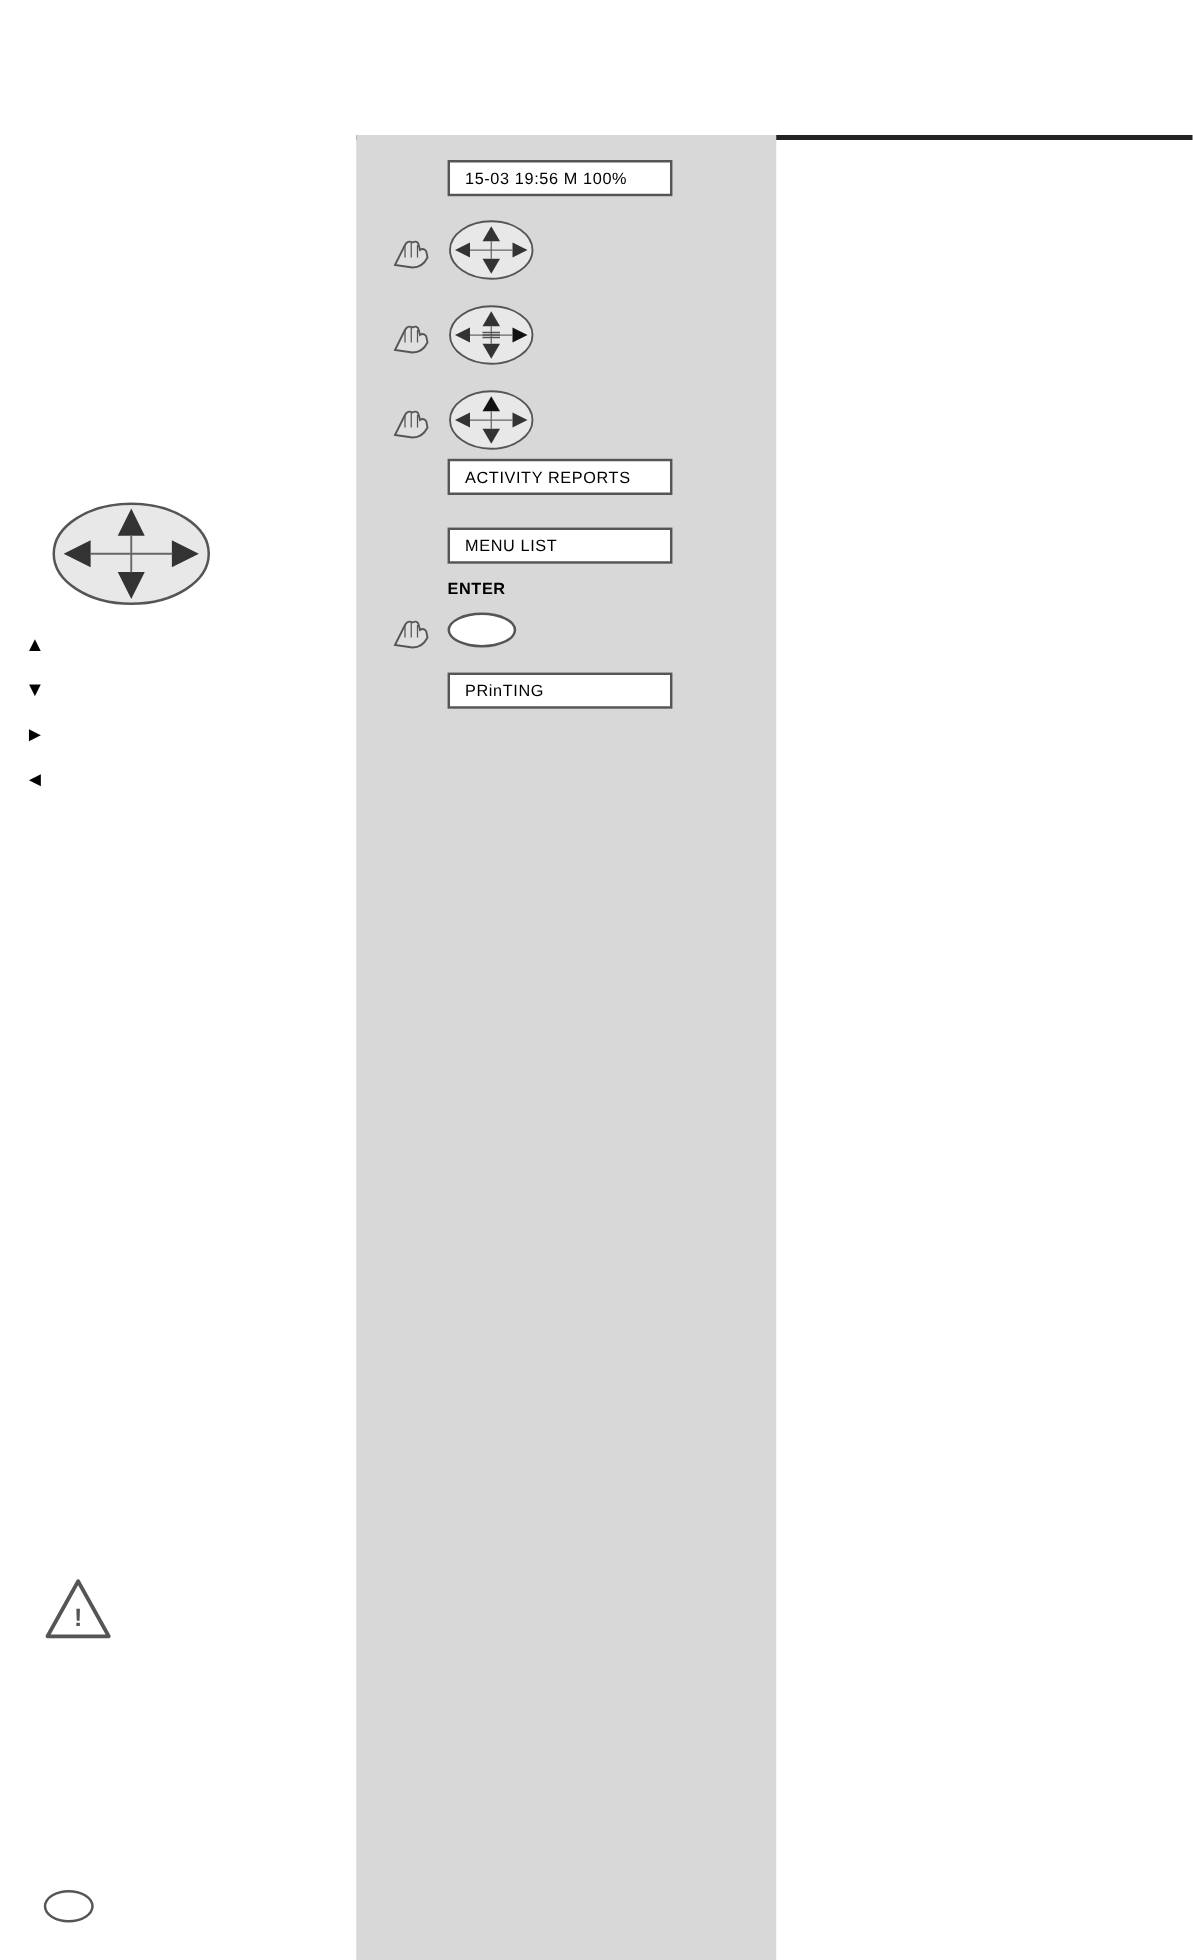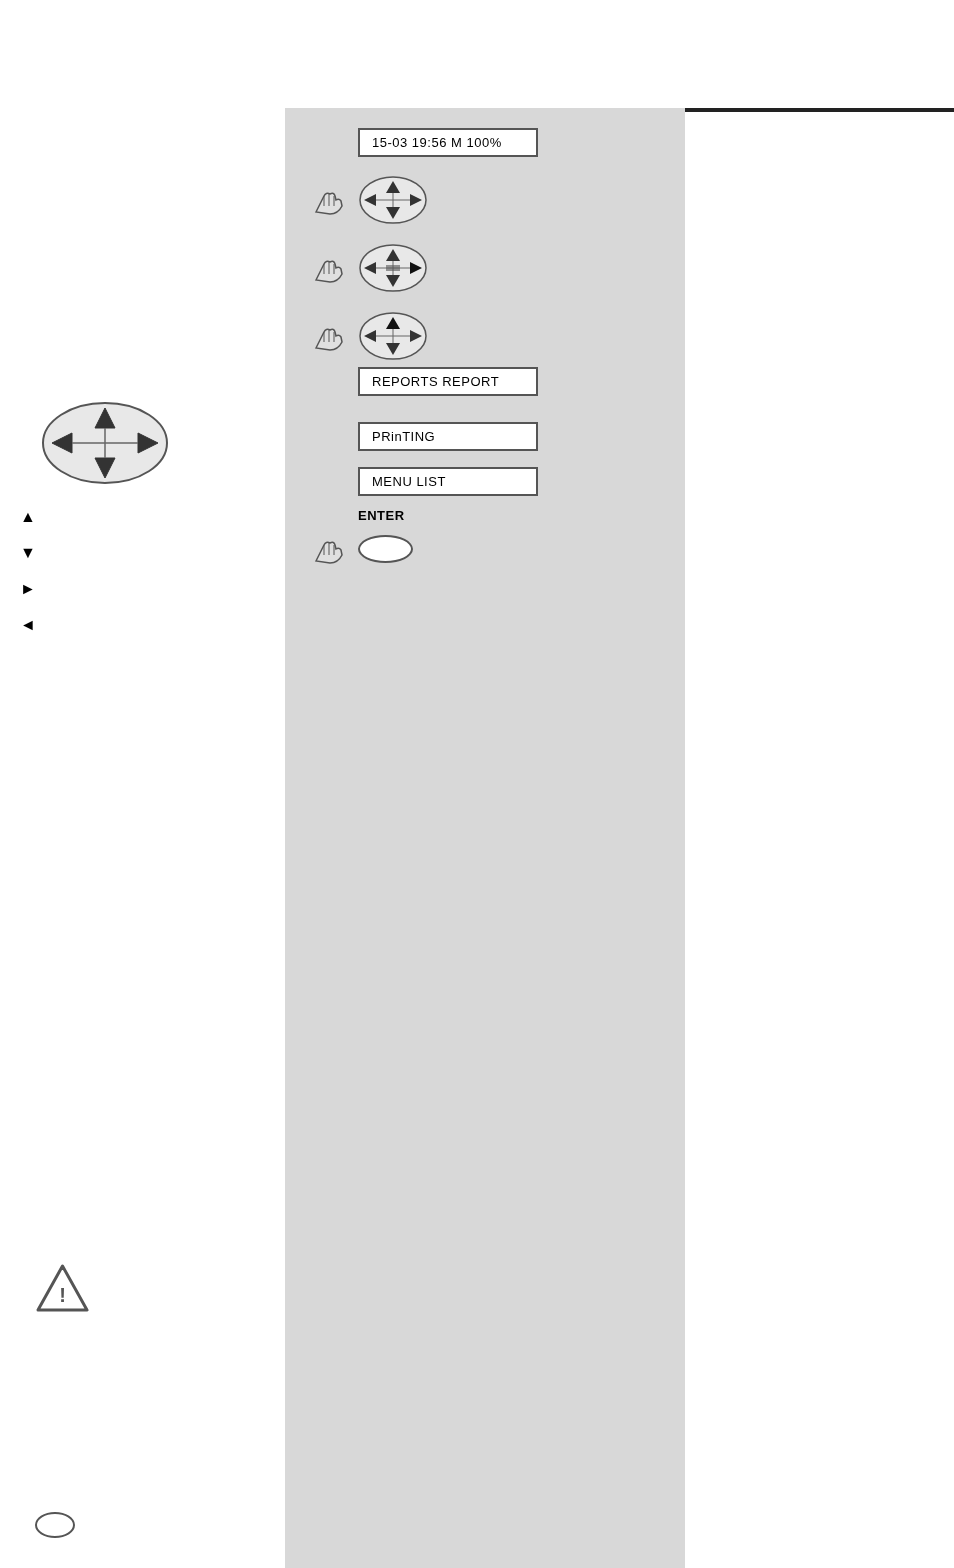--- a/index.html
+++ b/index.html
@@ -94,21 +94,21 @@
       align-items: center;
       justify-content: center;
       font-size: 11px;
     }
 
     
     .right-panel {
       position: absolute;
       left: 285px;
       top: 108px;
-      width: 400px;
+      width: 336px;
       bottom: 0;
       background: #d8d8d8;
       padding: 20px 25px;
     }
 
     
     .screen-box {
       border: 2px solid #555;
       background: #fff;
       padding: 5px 12px;
@@ -275,40 +275,40 @@
 
         <polygon points="35,6 28,18 42,18" fill="#111"></polygon>
         <polygon points="35,44 28,32 42,32" fill="#333"></polygon>
         <polygon points="6,25 18,19 18,31" fill="#333"></polygon>
         <polygon points="64,25 52,19 52,31" fill="#333"></polygon>
         <line x1="18" y1="25" x2="52" y2="25" stroke="#666" stroke-width="1"></line>
         <line x1="35" y1="18" x2="35" y2="32" stroke="#666" stroke-width="1"></line>
       </svg>
     </div>
     <div class="screen-box-row">
-      <div class="screen-box">REPORTS REPORT</div>
-    </div>
-  </div>
-
-  <div style="margin-bottom:8px;">
-    <div class="screen-box-row">
-      <div class="screen-box">PRinTING</div>
+      <div class="screen-box">ACTIVITY REPORTS</div>
     </div>
   </div>
 
   <div style="margin-bottom:18px;">
     <div class="screen-box-row">
       <div class="screen-box">MENU LIST</div>
     </div>
     <div class="enter-label">ENTER</div>
     <div class="step-row">
       <svg class="finger-icon" viewBox="0 0 38 32" xmlns="http://www.w3.org/2000/svg">
         <path d="M6,28 L14,12 Q16,8 20,10 Q24,8 25,12 L26,16 Q29,14 31,17 L32,22 Q28,30 20,30 Z" fill="#e0e0e0" stroke="#555" stroke-width="1.5"></path>
         <path d="M14,12 L14,22" stroke="#555" stroke-width="1" fill="none"></path>
         <path d="M19,10 L19,22" stroke="#555" stroke-width="1" fill="none"></path>
         <path d="M24,12 L24,22" stroke="#555" stroke-width="1" fill="none"></path>
       </svg>
 
       <div style="width:55px; height:28px; border:2px solid #555; border-radius:50%; background:#fff;"></div>
     </div>
   </div>
 
+  <div style="margin-bottom:8px;">
+    <div class="screen-box-row">
+      <div class="screen-box">PRinTING</div>
+    </div>
+  </div>
+
 </div>
 
 </body></html>

